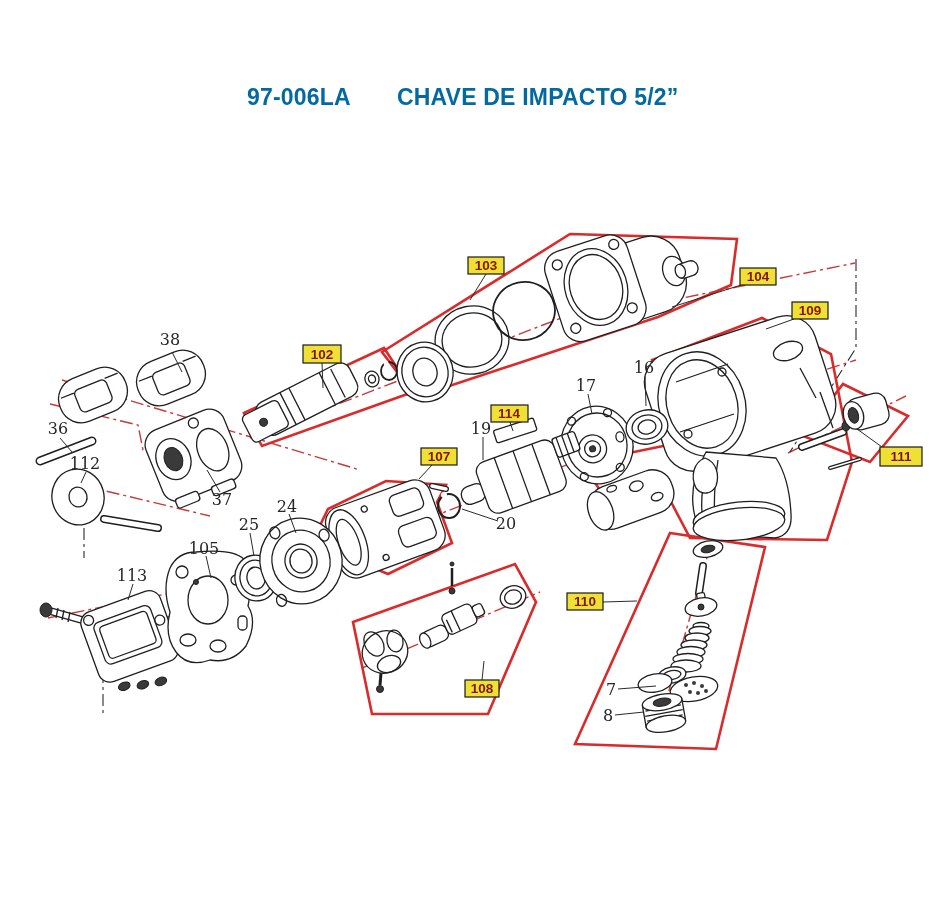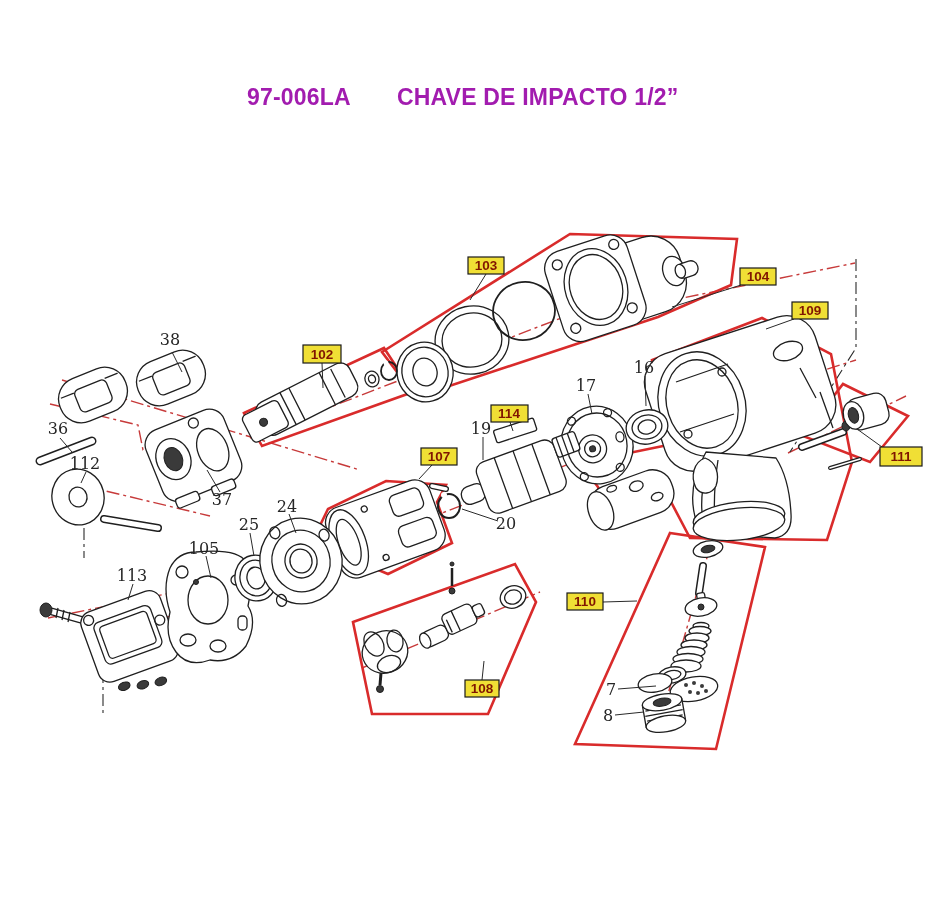--- a/index.html
+++ b/index.html
@@ -3,39 +3,39 @@
 <meta charset="utf-8">
 <style>
   :root{
     --group-outline:#d92b2b; --centerline:#c73a3a; --label-bg:#f0df35;
     --label-border:#1a1a1a; --label-text:#801500; --line:#1f1f1f; --number:#262626;
   }
   html,body{margin:0;padding:0;}
   body{width:929px;height:900px;background:#ffffff;position:relative;overflow:hidden;
        font-family:"Liberation Sans", sans-serif;}
   .title{position:absolute;left:247px;top:84px;display:flex;gap:46px;
-         font-size:23px;font-weight:bold;color:#a21caf;letter-spacing:0.2px;white-space:nowrap;}
+         font-size:23px;font-weight:bold;color:#0369a1;letter-spacing:0.2px;white-space:nowrap;}
   svg{position:absolute;left:0;top:0;}
   .ln{stroke:var(--line);stroke-width:1.3;fill:none;stroke-linejoin:round;}
   .wf{stroke:var(--line);stroke-width:1.3;fill:#ffffff;stroke-linejoin:round;}
   .df{stroke:var(--line);stroke-width:1;fill:#3a3a3a;}
   .poly{stroke:var(--group-outline);stroke-width:2.6;fill:none;stroke-linejoin:miter;}
   .cl{stroke:var(--centerline);stroke-width:1.4;fill:none;stroke-dasharray:13 4 3 4;}
   .clk{stroke:#2a2a2a;stroke-width:1.1;fill:none;stroke-dasharray:12 4 3 4;}
   .leader{stroke:#2a2a2a;stroke-width:1;fill:none;}
   .lblbox{fill:var(--label-bg);stroke:var(--label-border);stroke-width:1.2;}
   .lbltxt{fill:var(--label-text);font-family:"Liberation Sans",sans-serif;font-size:13.5px;font-weight:bold;text-anchor:middle;}
   .num{fill:var(--number);font-family:"DejaVu Serif",serif;font-size:16px;text-anchor:middle;}
 </style>
 </head>
 <body>
 
 <div class="title">
   <span>97-006LA</span>
-  <span>CHAVE DE IMPACTO 1/2”</span>
+  <span>CHAVE DE IMPACTO 5/2”</span>
 </div>
 
 <svg width="929" height="900" viewBox="0 0 929 900">
 
   <g>
     <path class="cl" d="M62,380 L360,470"></path>
     <path class="cl" d="M50,404 L138,425 L143,450 L230,478"></path>
     <path class="cl" d="M60,480 L210,516"></path>
     <path class="cl" d="M250,438 L652,283 L658,303 L855,263"></path>
     <path class="cl" d="M95,640 L392,546 L398,530 L600,452 L604,440 L856,360"></path>

